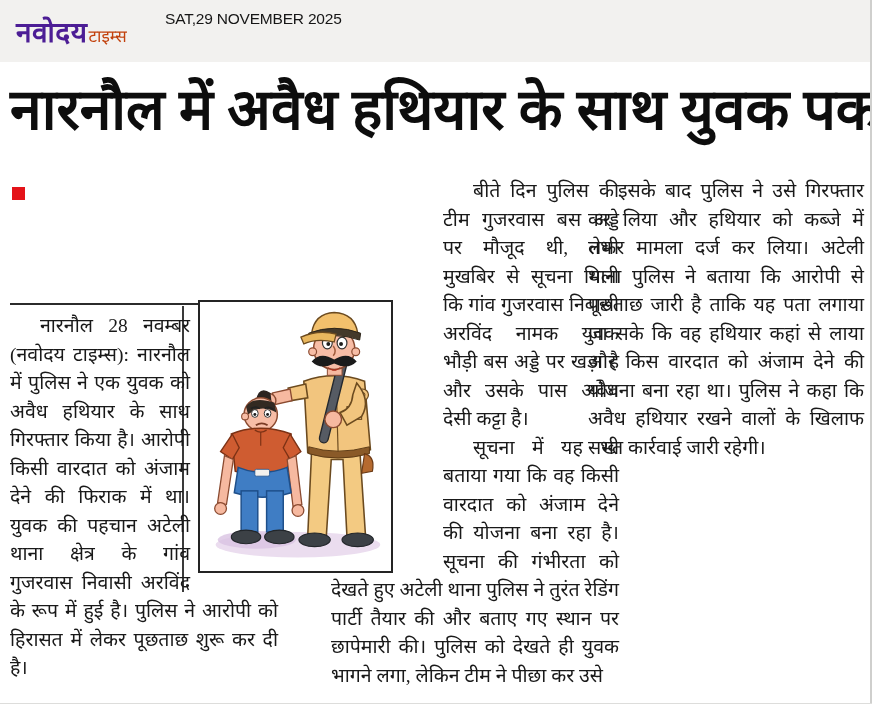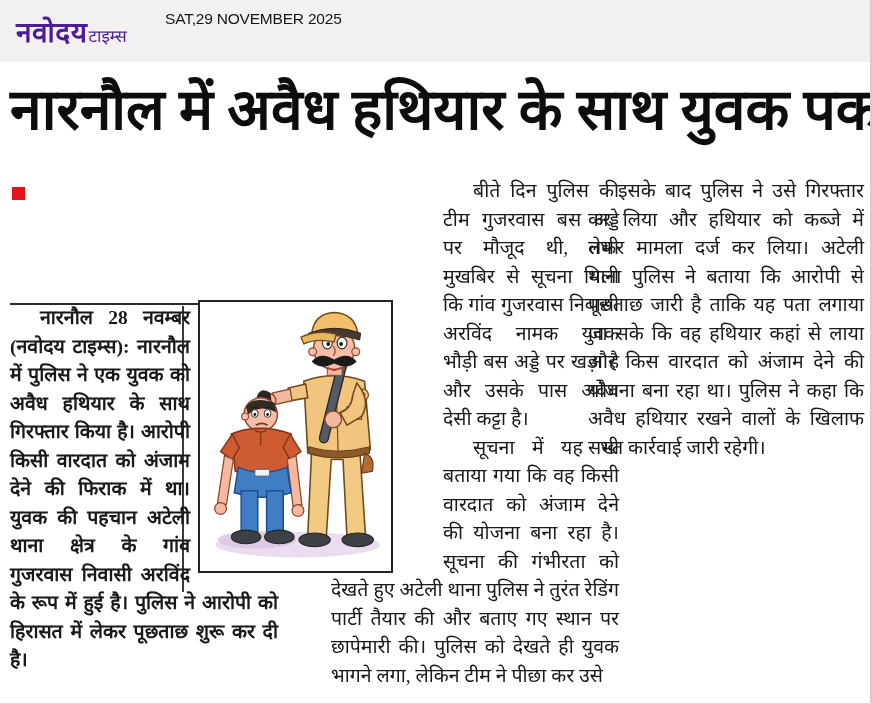--- a/index.html
+++ b/index.html
@@ -8,21 +8,21 @@
     font-family:"Liberation Serif", serif;
   }
   
   .masthead{position:absolute;left:0;top:0;width:872px;height:62px;background:#f2f1ef;}
   .logo{position:absolute;left:16px;top:12px;white-space:nowrap;}
   .logo-main{
     font-family:Liberation Sans, sans-serif;font-weight:700;font-size:28px;color:#4c1d95;
     letter-spacing:0.5px;
   }
   .logo-sub{
-    font-family:"DejaVu Sans", sans-serif;font-weight:400;font-size:17px;color:#4c1d95;
+    font-family:"DejaVu Sans", sans-serif;font-weight:400;font-size:17px;color:#c2410c;
     margin-left:1px;
   }
   .header-meta{
     position:absolute;left:165px;top:8px;
     font-family:"Liberation Sans", sans-serif;font-weight:400;font-size:15.5px;
     color:#161616;line-height:21px;letter-spacing:-0.2px;
   }
   
   .headline{
     position:absolute;left:10px;top:62px;width:852px;height:100px;margin:0;
@@ -42,21 +42,21 @@
   .col-rule{position:absolute;left:182px;top:306px;width:2px;height:286px;background:#3a3a3a;}
   
   .photo{
     position:absolute;left:198px;top:300px;width:195px;height:273px;margin:0;
     border:2px solid #242424;box-sizing:border-box;background:#fff;
   }
   .photo svg{display:block;width:100%;height:100%;}
   
   .body-text{font-size:19.5px;line-height:28.5px;color:#191919;text-align:justify;}
   .col{position:absolute;}
-  .col1{left:10px;top:304px;width:268px;font-weight:bold;}
+  .col1{left:10px;top:312px;width:268px;}
   .col2{left:287px;top:177px;width:288px;margin-left:44px;}
   .col3{left:588px;top:177px;width:276px;}
   .para{display:block;text-indent:30px;}
   .para.noindent{text-indent:0;}
   .spacer-r{float:right;width:88px;height:282px;}
   .spacer-l{float:left;width:112px;height:272px;margin-top:123px;}
   
   .edge-right{position:absolute;right:0;top:0;width:2px;height:704px;background:#cfcfcd;}
   .edge-bottom{position:absolute;left:0;bottom:0;width:872px;height:1px;background:#dddddb;}
 </style>

